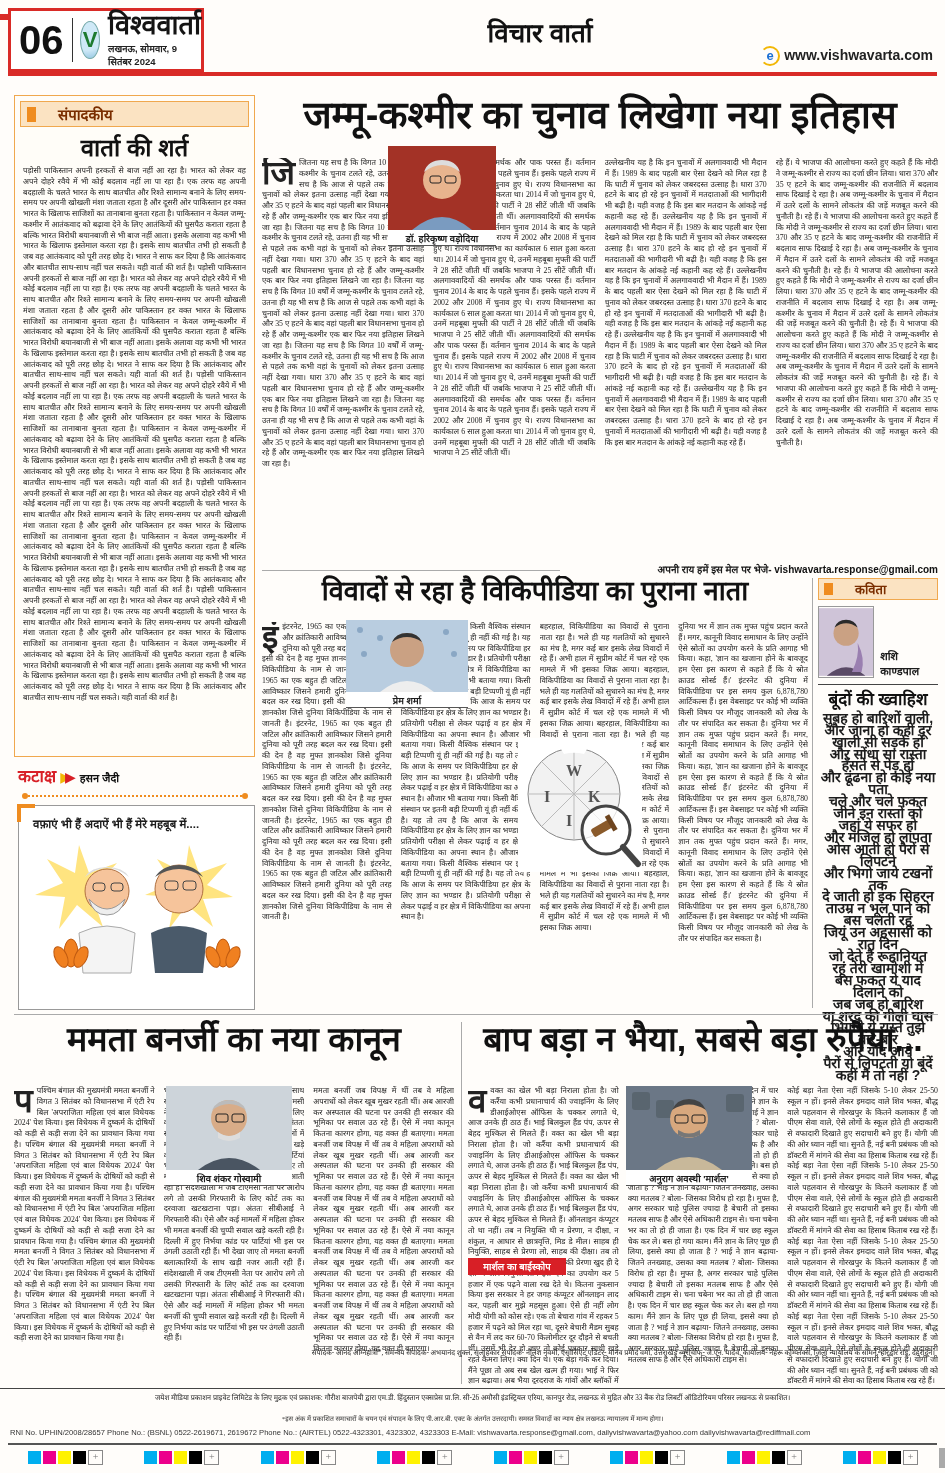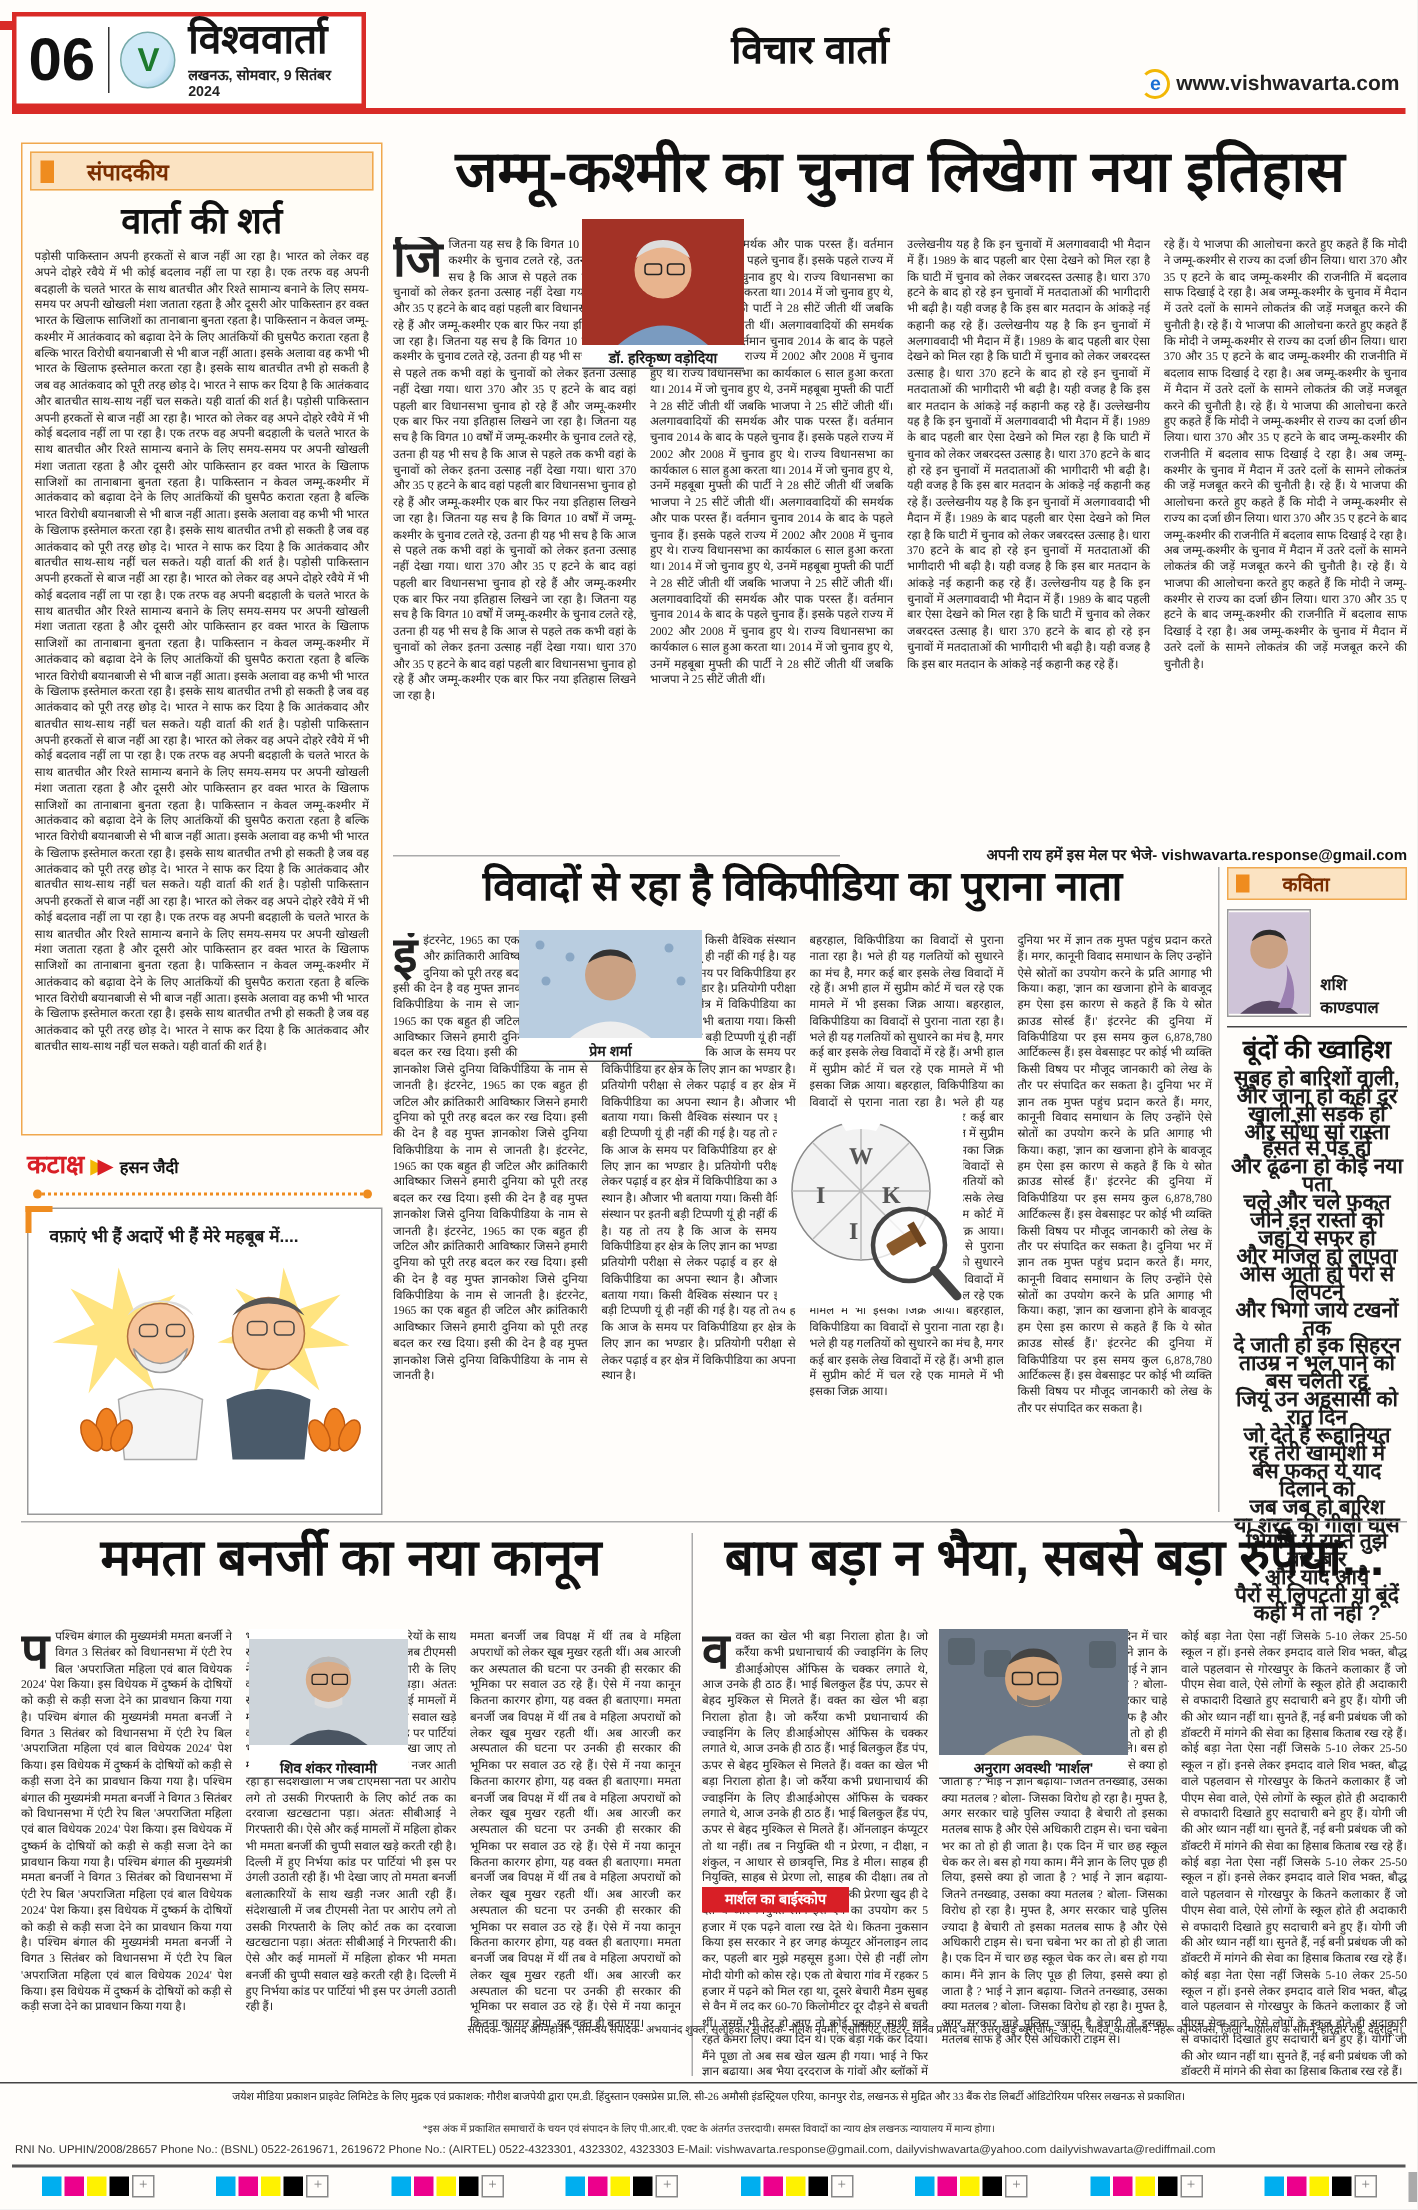--- a/index.html
+++ b/index.html
@@ -29,21 +29,21 @@
   .dotline{border-top:2px dotted #ef8c1f;position:relative;}
   .dotline::before,.dotline::after{content:"";position:absolute;top:-4px;width:6px;height:6px;border-radius:50%;background:#ef8c1f;}
   .dotline::before{left:-2px;} .dotline::after{right:-2px;}
 </style>
 </head>
 <body>
 
 <div id="page">
 
   <div class="abs" style="left:0;top:14px;width:8px;height:6px;background:#d92b27;"></div>
-  <div class="abs" style="left:8px;top:8px;width:236px;height:64px;border:3px solid #d92b27;background:#fff;display:flex;align-items:center;gap:8px;padding-left:8px;box-sizing:border-box;">
+  <div class="abs" style="left:8px;top:8px;width:196px;height:64px;border:3px solid #d92b27;background:#fff;display:flex;align-items:center;gap:8px;padding-left:8px;box-sizing:border-box;">
     <span style="font-family:'Liberation Sans',sans-serif;font-weight:bold;font-size:40px;color:#111;">06</span>
     <span style="width:1px;height:44px;background:#333;"></span>
     <span style="width:36px;height:36px;border-radius:50%;background:radial-gradient(circle at 35% 35%, #cfe9f7 60%, #8fc3e0);border:1px solid #7aa;display:inline-flex;align-items:center;justify-content:center;font-family:'Liberation Sans',sans-serif;font-weight:bold;color:#1d7a2e;font-size:22px;">V</span>
     <span style="display:inline-block;">
       <span style="display:block;font-family:'Liberation Sans',sans-serif;font-weight:bold;font-size:27px;color:#141414;line-height:1;">विश्ववार्ता</span>
       <span style="display:block;font-family:'Liberation Sans',sans-serif;font-weight:bold;font-size:9.5px;color:#222;margin-top:3px;">लखनऊ,   सोमवार, 9 सितंबर 2024</span>
     </span>
   </div>
   <div class="abs hl" style="left:430px;top:20px;width:220px;font-size:26px;">विचार वार्ता</div>
   <div class="abs" style="right:12px;top:46px;font-family:'Liberation Sans',sans-serif;font-weight:bold;font-size:14px;color:#222;">
@@ -209,21 +209,21 @@
 
   <div class="abs rule" style="left:14px;top:1014px;width:924px;height:1px;"></div>
   <div class="abs rule" style="left:461px;top:1022px;width:1px;height:1360px;max-height:362px;"></div>
 
   <div class="abs hl" style="left:14px;top:1022px;width:440px;font-size:34px;">ममता बनर्जी का नया कानून</div>
   <div class="abs cols body-txt" style="left:14px;top:1086px;width:440px;height:298px;">
     <div class="col"><span class="dropcap">प</span><span>पश्चिम बंगाल की मुख्यमंत्री ममता बनर्जी ने विगत 3 सितंबर को विधानसभा में एंटी रेप बिल 'अपराजिता महिला एवं बाल विधेयक 2024' पेश किया। इस विधेयक में दुष्कर्म के दोषियों को कड़ी से कड़ी सजा देने का प्रावधान किया गया है। पश्चिम बंगाल की मुख्यमंत्री ममता बनर्जी ने विगत 3 सितंबर को विधानसभा में एंटी रेप बिल 'अपराजिता महिला एवं बाल विधेयक 2024' पेश किया। इस विधेयक में दुष्कर्म के दोषियों को कड़ी से कड़ी सजा देने का प्रावधान किया गया है। पश्चिम बंगाल की मुख्यमंत्री ममता बनर्जी ने विगत 3 सितंबर को विधानसभा में एंटी रेप बिल 'अपराजिता महिला एवं बाल विधेयक 2024' पेश किया। इस विधेयक में दुष्कर्म के दोषियों को कड़ी से कड़ी सजा देने का प्रावधान किया गया है। पश्चिम बंगाल की मुख्यमंत्री ममता बनर्जी ने विगत 3 सितंबर को विधानसभा में एंटी रेप बिल 'अपराजिता महिला एवं बाल विधेयक 2024' पेश किया। इस विधेयक में दुष्कर्म के दोषियों को कड़ी से कड़ी सजा देने का प्रावधान किया गया है। पश्चिम बंगाल की मुख्यमंत्री ममता बनर्जी ने विगत 3 सितंबर को विधानसभा में एंटी रेप बिल 'अपराजिता महिला एवं बाल विधेयक 2024' पेश किया। इस विधेयक में दुष्कर्म के दोषियों को कड़ी से कड़ी सजा देने का प्रावधान किया गया है।</span></div>
     <div class="col">भी देखा जाए तो ममता बनर्जी बलात्कारियों के साथ खड़ी नजर आती रही हैं। संदेशखाली में जब टीएमसी नेता पर आरोप लगे तो उसकी गिरफ्तारी के लिए कोर्ट तक का दरवाजा खटखटाना पड़ा। अंततः सीबीआई ने गिरफ्तारी की। ऐसे और कई मामलों में महिला होकर भी ममता बनर्जी की चुप्पी सवाल खड़े करती रही है। दिल्ली में हुए निर्भया कांड पर पार्टियां भी इस पर उंगली उठाती रही हैं। भी देखा जाए तो ममता बनर्जी बलात्कारियों के साथ खड़ी नजर आती रही हैं। संदेशखाली में जब टीएमसी नेता पर आरोप लगे तो उसकी गिरफ्तारी के लिए कोर्ट तक का दरवाजा खटखटाना पड़ा। अंततः सीबीआई ने गिरफ्तारी की। ऐसे और कई मामलों में महिला होकर भी ममता बनर्जी की चुप्पी सवाल खड़े करती रही है। दिल्ली में हुए निर्भया कांड पर पार्टियां भी इस पर उंगली उठाती रही हैं। भी देखा जाए तो ममता बनर्जी बलात्कारियों के साथ खड़ी नजर आती रही हैं। संदेशखाली में जब टीएमसी नेता पर आरोप लगे तो उसकी गिरफ्तारी के लिए कोर्ट तक का दरवाजा खटखटाना पड़ा। अंततः सीबीआई ने गिरफ्तारी की। ऐसे और कई मामलों में महिला होकर भी ममता बनर्जी की चुप्पी सवाल खड़े करती रही है। दिल्ली में हुए निर्भया कांड पर पार्टियां भी इस पर उंगली उठाती रही हैं।</div>
     <div class="col">ममता बनर्जी जब विपक्ष में थीं तब वे महिला अपराधों को लेकर खूब मुखर रहती थीं। अब आरजी कर अस्पताल की घटना पर उनकी ही सरकार की भूमिका पर सवाल उठ रहे हैं। ऐसे में नया कानून कितना कारगर होगा, यह वक्त ही बताएगा। ममता बनर्जी जब विपक्ष में थीं तब वे महिला अपराधों को लेकर खूब मुखर रहती थीं। अब आरजी कर अस्पताल की घटना पर उनकी ही सरकार की भूमिका पर सवाल उठ रहे हैं। ऐसे में नया कानून कितना कारगर होगा, यह वक्त ही बताएगा। ममता बनर्जी जब विपक्ष में थीं तब वे महिला अपराधों को लेकर खूब मुखर रहती थीं। अब आरजी कर अस्पताल की घटना पर उनकी ही सरकार की भूमिका पर सवाल उठ रहे हैं। ऐसे में नया कानून कितना कारगर होगा, यह वक्त ही बताएगा। ममता बनर्जी जब विपक्ष में थीं तब वे महिला अपराधों को लेकर खूब मुखर रहती थीं। अब आरजी कर अस्पताल की घटना पर उनकी ही सरकार की भूमिका पर सवाल उठ रहे हैं। ऐसे में नया कानून कितना कारगर होगा, यह वक्त ही बताएगा। ममता बनर्जी जब विपक्ष में थीं तब वे महिला अपराधों को लेकर खूब मुखर रहती थीं। अब आरजी कर अस्पताल की घटना पर उनकी ही सरकार की भूमिका पर सवाल उठ रहे हैं। ऐसे में नया कानून कितना कारगर होगा, यह वक्त ही बताएगा।</div>
   </div>
-  <div class="photo" style="left:166px;top:1086px;width:106px;">
+  <div class="photo" style="left:166px;top:1086px;width:126px;">
     <svg class="pic" height="84" viewBox="0 0 126 84">
         <rect width="126" height="84" fill="#cdd4da"></rect>
         <circle cx="63" cy="32" r="18" fill="#d8ac88"></circle>
         <path d="M32 84 q31 -24 62 0z" fill="#4a5562"></path>
         <path d="M46 24 q17 -12 34 0 q-5 -10 -17 -10 q-12 0 -17 10z" fill="#bbb"></path>
         <rect x="50" y="28" width="12" height="8" rx="2" fill="none" stroke="#222"></rect>
         <rect x="66" y="28" width="12" height="8" rx="2" fill="none" stroke="#222"></rect>
         <path d="M52 46 q11 8 22 0 l0 6 q-11 6 -22 0z" fill="#ddd"></path>
       </svg>
     <div class="photo-cap">शिव शंकर गोस्वामी</div>

